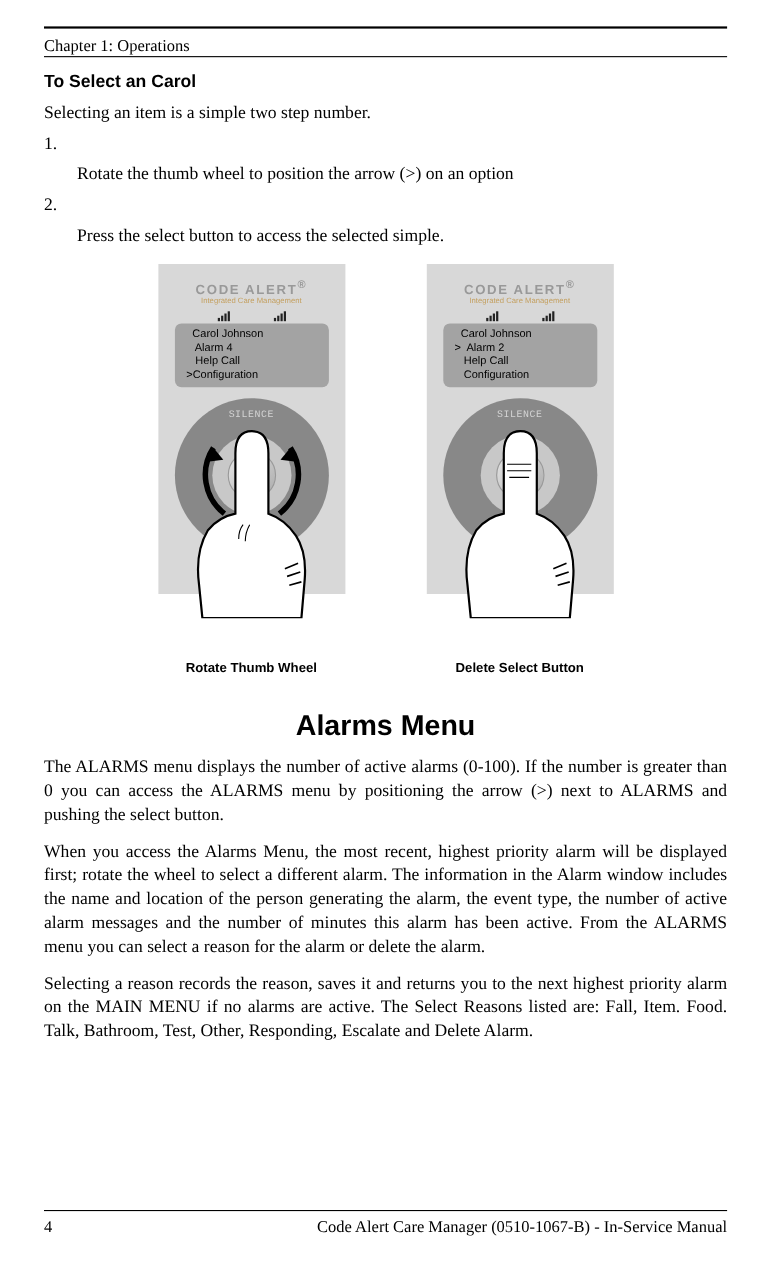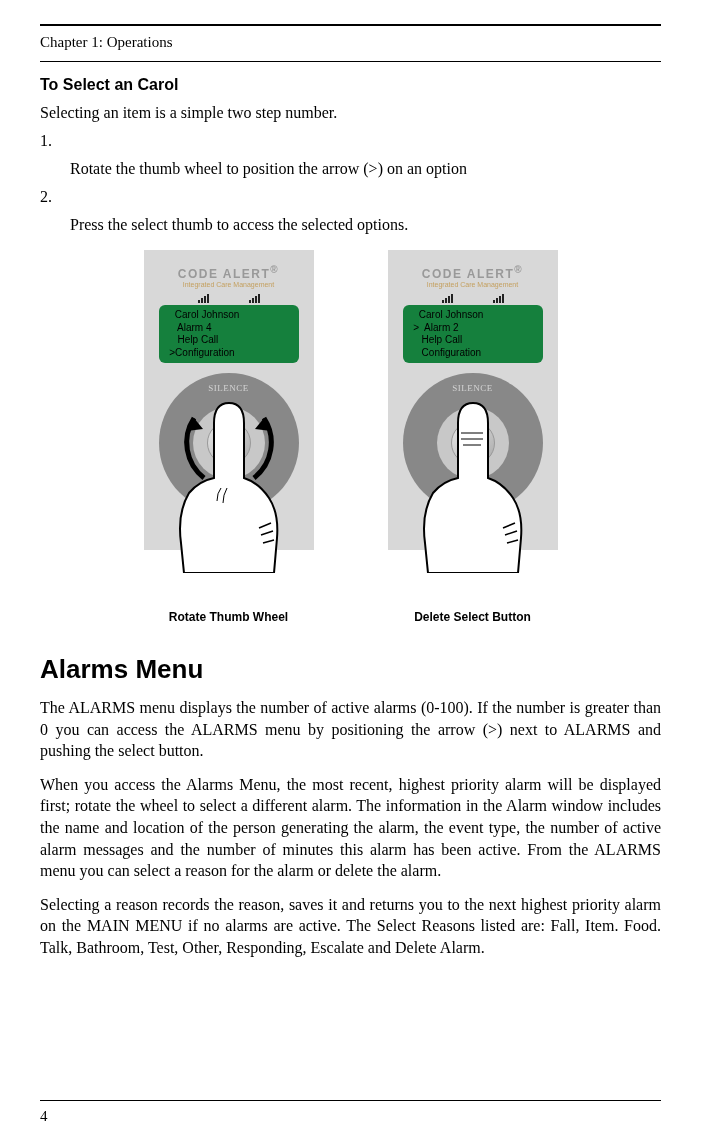--- a/index.html
+++ b/index.html
@@ -7,21 +7,21 @@
       width: 701px;
       height: 1147px;
       font-family: Georgia, 'Times New Roman', serif;
       font-size: 16px;
       color: #000;
       background: #fff;
       padding: 24px 40px;
       position: relative;
     }
     .top-rule { border-top: 2px solid #000; margin-bottom: 8px; }
-    .chapter-header { font-size: 15px; margin-bottom: 10px; }
+    .chapter-header { font-size: 15px; }
     .mid-rule { border-top: 1px solid #000; margin-bottom: 14px; }
     .section-heading { font-weight: bold; font-size: 16px; margin-bottom: 10px; font-family: Arial, sans-serif; }
     .intro-para { margin-bottom: 10px; }
     .steps { margin-bottom: 16px; }
     .step { display: flex; margin-bottom: 10px; }
     .step-num { width: 30px; flex-shrink: 0; }
     .step-text { flex: 1; margin-top: 28px; }
     .figure-area {
       display: flex;
       justify-content: center;
@@ -41,21 +41,21 @@
       position: relative;
       padding-top: 14px;
     }
     .logo-line { text-align: center; font-family: Arial, sans-serif; font-size: 12px; letter-spacing: 1.5px; color: #999; font-weight: 600; }
     .logo-sub { text-align: center; font-family: Arial, sans-serif; font-size: 7px; color: #c4a060; margin-bottom: 6px; }
     .signal-row { display: flex; justify-content: center; gap: 40px; margin-bottom: 2px; }
     .signal-bars { display: flex; gap: 1px; align-items: flex-end; }
     .sb { width: 2px; background: #222; }
     .sb1 { height: 3px; } .sb2 { height: 5px; } .sb3 { height: 7px; } .sb4 { height: 9px; }
     .screen {
-      background: #15803d;
+      background: #a3a3a3;
       width: 140px;
       margin: 0 auto 10px auto;
       border-radius: 6px;
       padding: 4px 8px;
       font-family: Arial, sans-serif;
       font-size: 10px;
       line-height: 1.25;
     }
     .screen-line { white-space: pre; }
     .wheel-area {
@@ -86,21 +86,21 @@
     .wheel-center {
       width: 44px; height: 44px;
       border-radius: 50%;
       background: linear-gradient(135deg, #e8e8e8, #aaa);
       border: 1px solid #999;
     }
     .silence-label {
       position: absolute;
       top: 10px; left: 0; right: 0;
       text-align: center;
-      font-family: Liberation Serif, serif;
+      font-family: Liberation Mono, monospace;
       font-size: 9px;
       letter-spacing: 0.5px;
       color: #d4d4d4;
     }
     .menu-label-bottom {
       position: absolute;
       bottom: 10px; left: 0; right: 0;
       text-align: center;
       font-family: Arial, sans-serif;
       font-size: 9px;
@@ -121,21 +121,21 @@
       height: 180px;
       pointer-events: none;
     }
     .caption {
       font-family: Arial, sans-serif;
       font-size: 12px;
       text-align: center;
       margin-top: 60px;
       font-weight: bold;
     }
-    .alarms-heading { font-family: Arial, Helvetica, sans-serif; font-weight: bold; font-size: 26px; margin: 30px 0 12px 0; }
+    .alarms-heading { font-family: Arial, Helvetica, sans-serif; font-weight: bold; font-size: 26px; margin: 30px 0 12px 0; text-align: center; }
     .body-para { text-align: justify; margin-bottom: 12px; line-height: 1.35; }
     .footer-rule { border-top: 1px solid #000; position: absolute; bottom: 46px; left: 40px; right: 40px; }
     .footer {
       position: absolute;
       bottom: 22px;
       left: 40px; right: 40px;
       display: flex;
       justify-content: space-between;
       font-size: 15px;
     }
@@ -150,21 +150,21 @@
 <div class="section-heading">To Select an Carol</div>
 <div class="intro-para">Selecting an item is a simple two step number.</div>
 
 <div class="steps">
   <div class="step">
     <div class="step-num">1.</div>
     <div class="step-text">Rotate the thumb wheel to position the arrow (&gt;) on an option</div>
   </div>
   <div class="step">
     <div class="step-num">2.</div>
-    <div class="step-text">Press the select thumb to access the selected options.</div>
+    <div class="step-text">Press the select button to access the selected simple.</div>
   </div>
 </div>
 
 <div class="figure-area">
 
   <div class="device-panel">
     <div class="device-body">
       <div class="logo-line">
         <span>CODE ALERT</span><sup>®</sup>
       </div>
@@ -259,13 +259,14 @@
 </div>
 
 <h2 class="alarms-heading">Alarms Menu</h2>
 <p class="body-para">The ALARMS menu displays the number of active alarms (0-100). If the number is greater than 0 you can access the ALARMS menu by positioning the arrow (&gt;) next to ALARMS and pushing the select button.</p>
 <p class="body-para">When you access the Alarms Menu, the most recent, highest priority alarm will be displayed first; rotate the wheel to select a different alarm. The information in the Alarm window includes the name and location of the person generating the alarm, the event type, the number of active alarm messages and the number of minutes this alarm has been active. From the ALARMS menu you can select a reason for the alarm or delete the alarm.</p>
 <p class="body-para">Selecting a reason records the reason, saves it and returns you to the next highest priority alarm on the MAIN MENU if no alarms are active. The Select Reasons listed are: Fall, Item. Food. Talk, Bathroom, Test, Other, Responding, Escalate and Delete Alarm.</p>
 
 <div class="footer-rule"></div>
 <div class="footer">
   <span>4</span>
+  <span>Code Alert Care Manager (0510-1067-B) - In-Service Manual</span>
 </div>
 
 </body></html>

